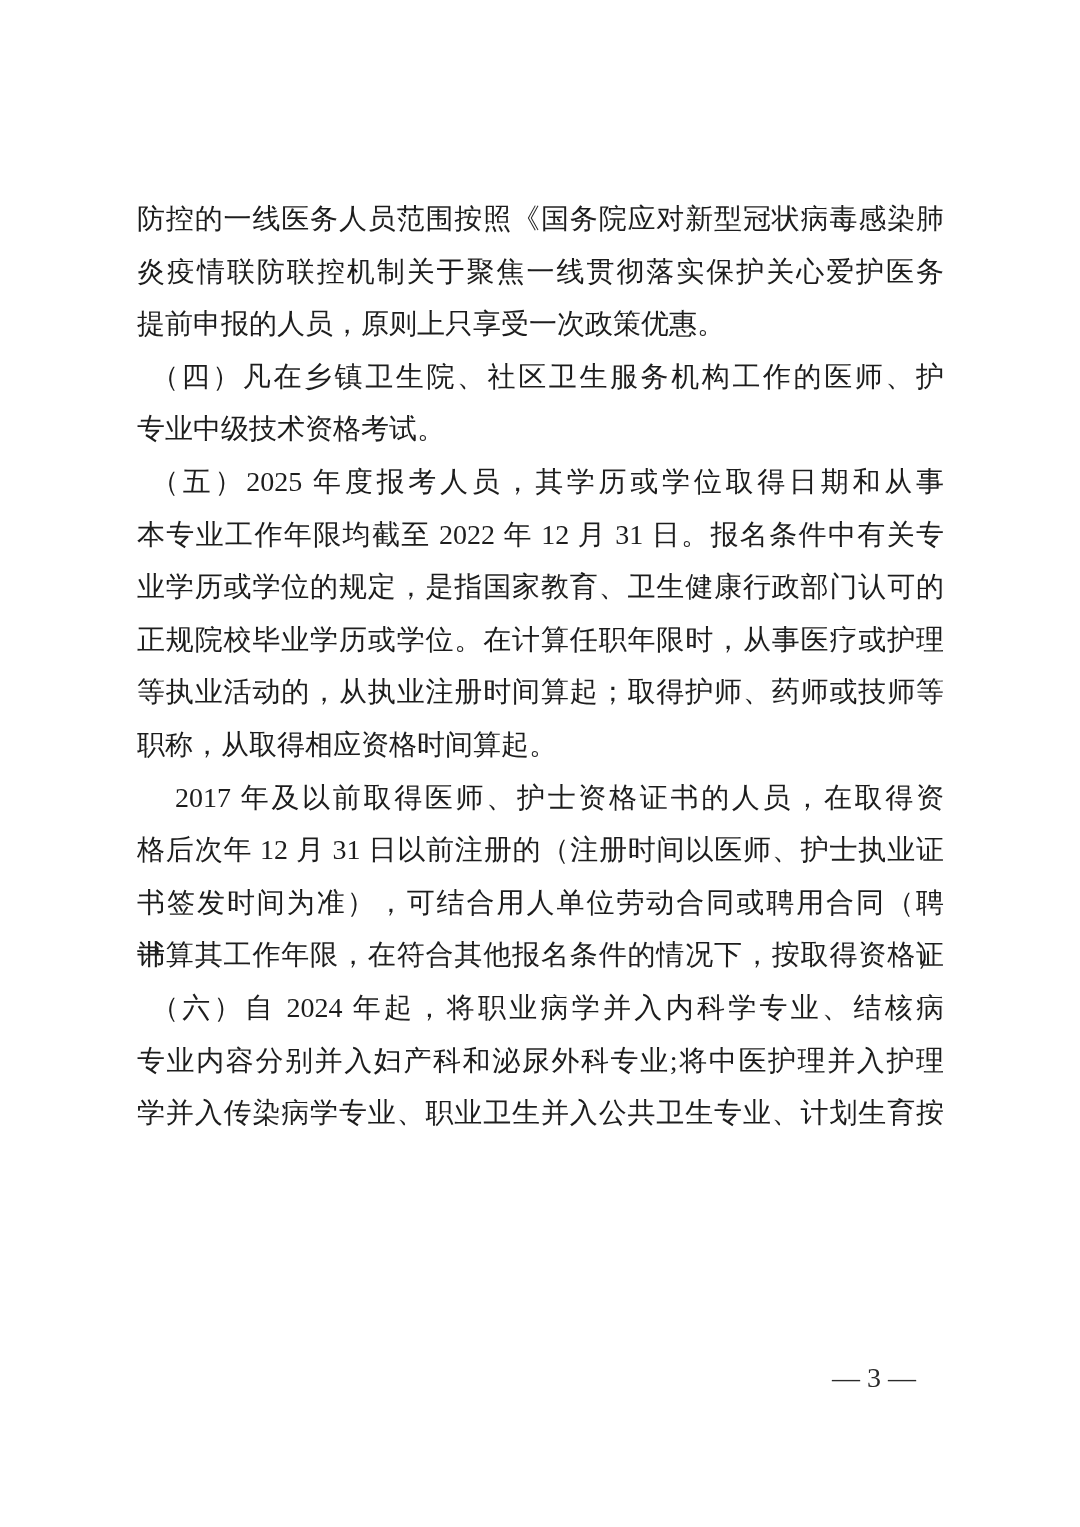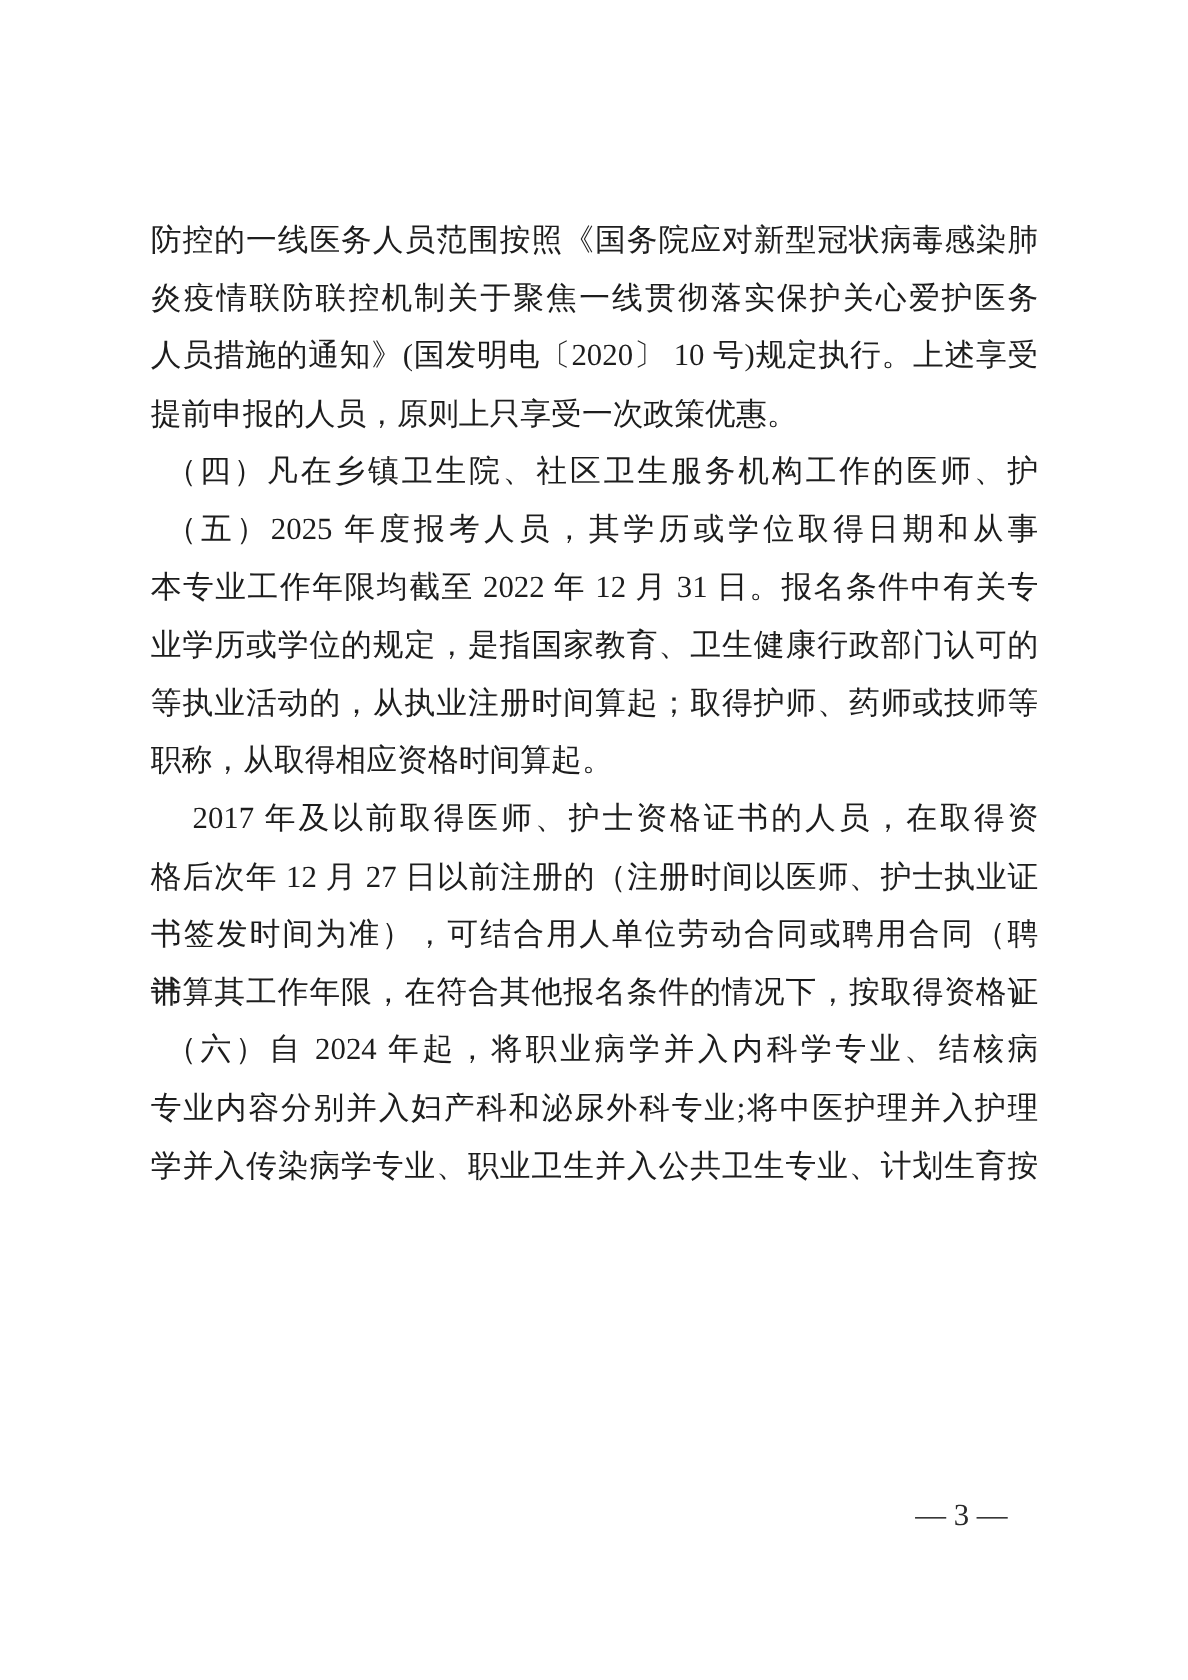--- a/index.html
+++ b/index.html
@@ -55,30 +55,31 @@
   }
 </style>
 </head>
 <body>
 
 <div class="page">
 
   <div class="text-block">
     <div class="line j">防控的一线医务人员范围按照《国务院应对新型冠状病毒感染肺</div>
     <div class="line j">炎疫情联防联控机制关于聚焦一线贯彻落实保护关心爱护医务</div>
-    <div class="line j">人员措施的通知》(国发明电〔2020〕 10 号)规定执行。上述享受</div>
     <div class="line">提前申报的人员，原则上只享受一次政策优惠。</div>
     <div class="line j ip">（四）凡在乡镇卫生院、社区卫生服务机构工作的医师、护</div>
+    <div class="line">专业中级技术资格考试。</div>
     <div class="line j ip">（五）2025 年度报考人员，其学历或学位取得日期和从事</div>
     <div class="line j">本专业工作年限均截至 2022 年 12 月 31 日。报名条件中有关专</div>
     <div class="line j">业学历或学位的规定，是指国家教育、卫生健康行政部门认可的</div>
+    <div class="line j">正规院校毕业学历或学位。在计算任职年限时，从事医疗或护理</div>
     <div class="line j">等执业活动的，从执业注册时间算起；取得护师、药师或技师等</div>
     <div class="line">职称，从取得相应资格时间算起。</div>
     <div class="line j in">2017 年及以前取得医师、护士资格证书的人员，在取得资</div>
-    <div class="line j">格后次年 12 月 27 日以前注册的（注册时间以医师、护士执业证</div>
+    <div class="line j">格后次年 12 月 31 日以前注册的（注册时间以医师、护士执业证</div>
     <div class="line j">书签发时间为准），可结合用人单位劳动合同或聘用合同（聘书）</div>
     <div class="line j">计算其工作年限，在符合其他报名条件的情况下，按取得资格证</div>
     <div class="line j ip">（六）自 2024 年起，将职业病学并入内科学专业、结核病</div>
     <div class="line j">专业内容分别并入妇产科和泌尿外科专业;将中医护理并入护理</div>
     <div class="line j">学并入传染病学专业、职业卫生并入公共卫生专业、计划生育按</div>
   </div>
 
   <div class="page-number">— 3 —</div>
 
 </div>

